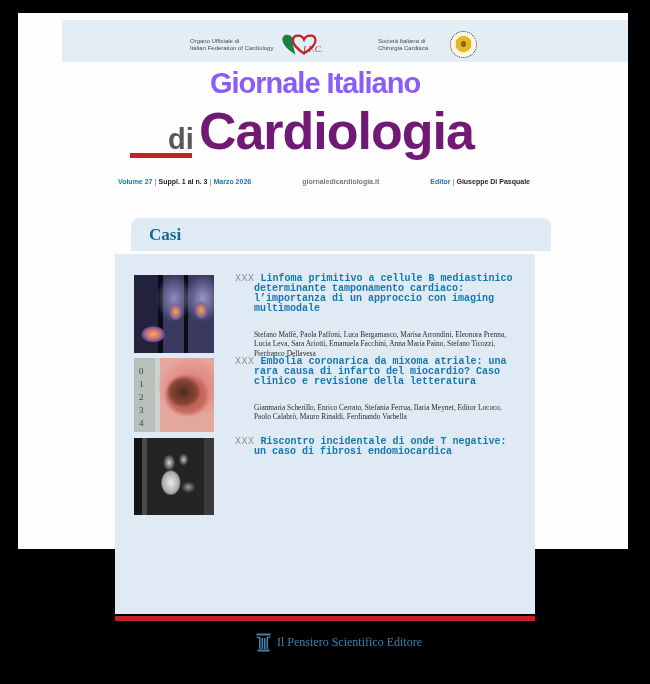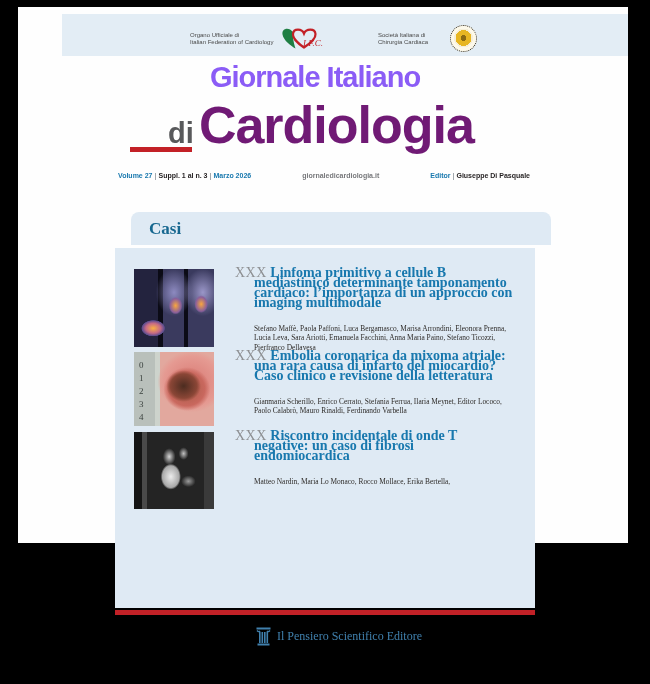--- a/index.html
+++ b/index.html
@@ -1,18 +1,18 @@
 <!DOCTYPE html>
 <html><head>
 <meta charset="utf-8">
 <style>
   html,body{margin:0;padding:0;}
   body{width:650px;height:684px;background:#000;position:relative;overflow:hidden;
        font-family:"Liberation Sans",sans-serif;}
-  .page{position:absolute;left:18px;top:7px;width:610px;height:536px;background:#fefefe;}
+  .page{position:absolute;left:18px;top:13px;width:610px;height:536px;background:#fefefe;}
 
   
   .top-band{position:absolute;left:44px;top:7px;width:566px;height:42px;background:#e3edf5;}
   .org-block{position:absolute;font-size:6px;line-height:7px;color:#4a4a4a;}
   .org-left{left:128px;top:18px;}
   .org-right{left:316px;top:18px;}
   .ifc-logo{position:absolute;left:218px;top:12px;width:52px;height:27px;}
   .seal{position:absolute;left:388px;top:11px;width:25px;height:25px;border-radius:50%;
         border:1.6px dotted #2e2a20;
         background:radial-gradient(circle at 50% 48%, #8a6a12 0 3px, #e7b622 3px 8px, #f6efd8 8px 9.5px, #fdf9ea 9.5px);}
@@ -55,22 +55,22 @@
   .t2 .ruler-digit{position:absolute;left:5px;font-family:"Liberation Serif",serif;
       font-size:9px;color:#3c4340;line-height:9px;}
   .t3{top:184px;height:77px;background:
       radial-gradient(14px 18px at 46% 58%, #ececec, #a8a8a8 60%, rgba(0,0,0,0) 72%),
       radial-gradient(9px 12px at 44% 32%, #d6d6d6, rgba(0,0,0,0) 70%),
       radial-gradient(7px 9px at 62% 28%, #c2c2c2, rgba(0,0,0,0) 70%),
       radial-gradient(10px 8px at 68% 64%, #9c9c9c, rgba(0,0,0,0) 72%),
       linear-gradient(90deg,#151515 0 10%,#4a4a4a 10% 16%,#242424 16% 88%,#3a3a3a 88% 100%);}
 
   .art-text{position:absolute;left:120px;width:278px;font-family:"Liberation Serif",serif;}
-  .art-title{font-size:14px;line-height:10px;font-weight:bold;color:#1878ae;
-             padding-left:19px;text-indent:-19px;}
+  .art-title{font-size:10px;line-height:10px;font-weight:bold;color:#1878ae;
+             padding-left:19px;text-indent:-19px;font-family:Liberation Mono, monospace;}
   .xxx{color:#8d8f92;font-weight:normal;letter-spacing:0.5px;}
   .art-authors{font-size:7.4px;line-height:9.4px;color:#2e2b28;margin-top:16px;padding-left:19px;}
   .at1{top:20px;} .at2{top:103px;} .at3{top:183px;}
 
   .red-rule{position:absolute;left:97px;top:603px;width:420px;height:5px;background:#c22127;}
 
   
   .footer{position:absolute;left:0;right:0;top:620px;display:flex;justify-content:center;
           align-items:center;gap:6px;transform:translateX(16px);}
   .publisher{font-family:"Liberation Serif",serif;font-size:12px;color:#4080ad;}
@@ -136,21 +136,20 @@
       <span class="ruler-digit" style="top:61px">4</span>
     </div>
     <div class="art-text at2">
       <div class="art-title"><span class="xxx">XXX</span> <span>Embolia coronarica da mixoma atriale: una rara causa di infarto del miocardio? Caso clinico e revisione della letteratura</span></div>
       <div class="art-authors">Gianmaria Scherillo, Enrico Cerrato, Stefania Ferrua, Ilaria Meynet, Editor Lococo, Paolo Calabrò, Mauro Rinaldi, Ferdinando Varbella</div>
     </div>
 
     <div class="thumb t3"></div>
     <div class="art-text at3">
       <div class="art-title"><span class="xxx">XXX</span> <span>Riscontro incidentale di onde T negative: un caso di fibrosi endomiocardica</span></div>
-      <div class="art-authors">Matteo Nardin, Maria Lo Monaco, Rocco Mollace, Erika Bertella,</div>
     </div>
 
   </div>
 
   <div class="red-rule"></div>
 
   <div class="footer">
     <svg width="15" height="19" viewBox="0 0 15 19">
       <rect x="0.5" y="0.5" width="14" height="2" fill="#4080ad"></rect>
       <path d="M1 3.5 q2 2 3 0.5 M14 3.5 q-2 2 -3 0.5" stroke="#4080ad" fill="none" stroke-width="1.4"></path>

